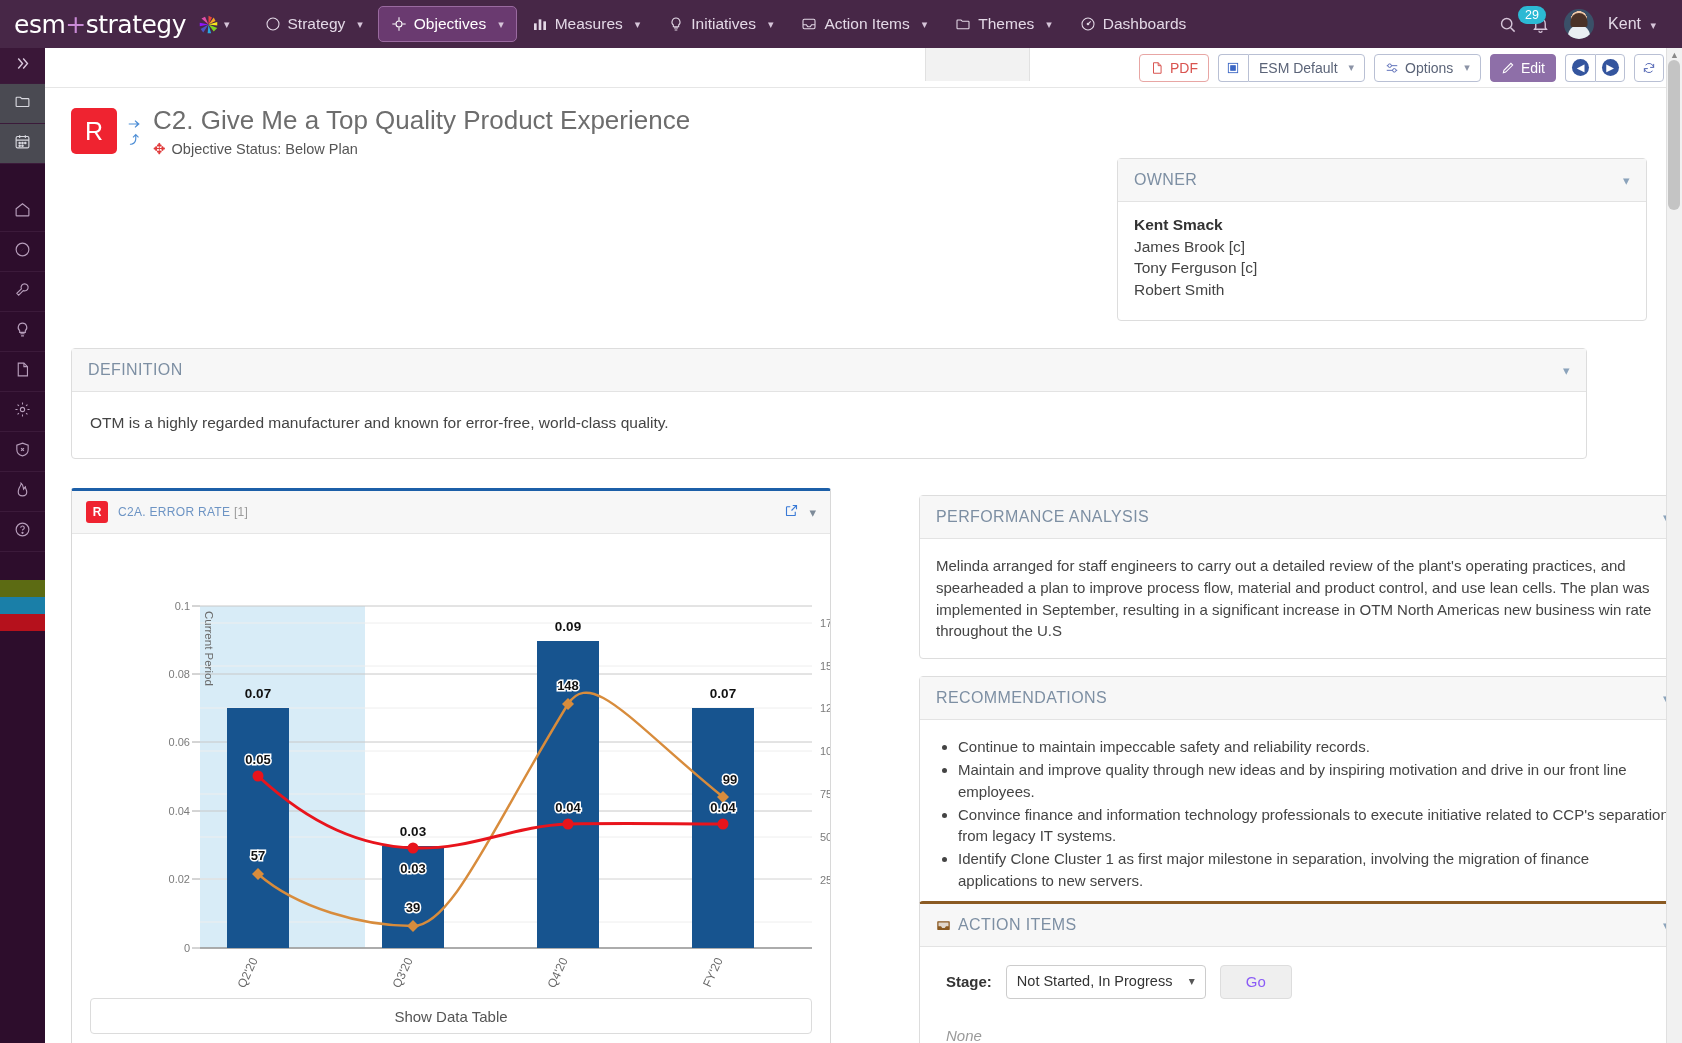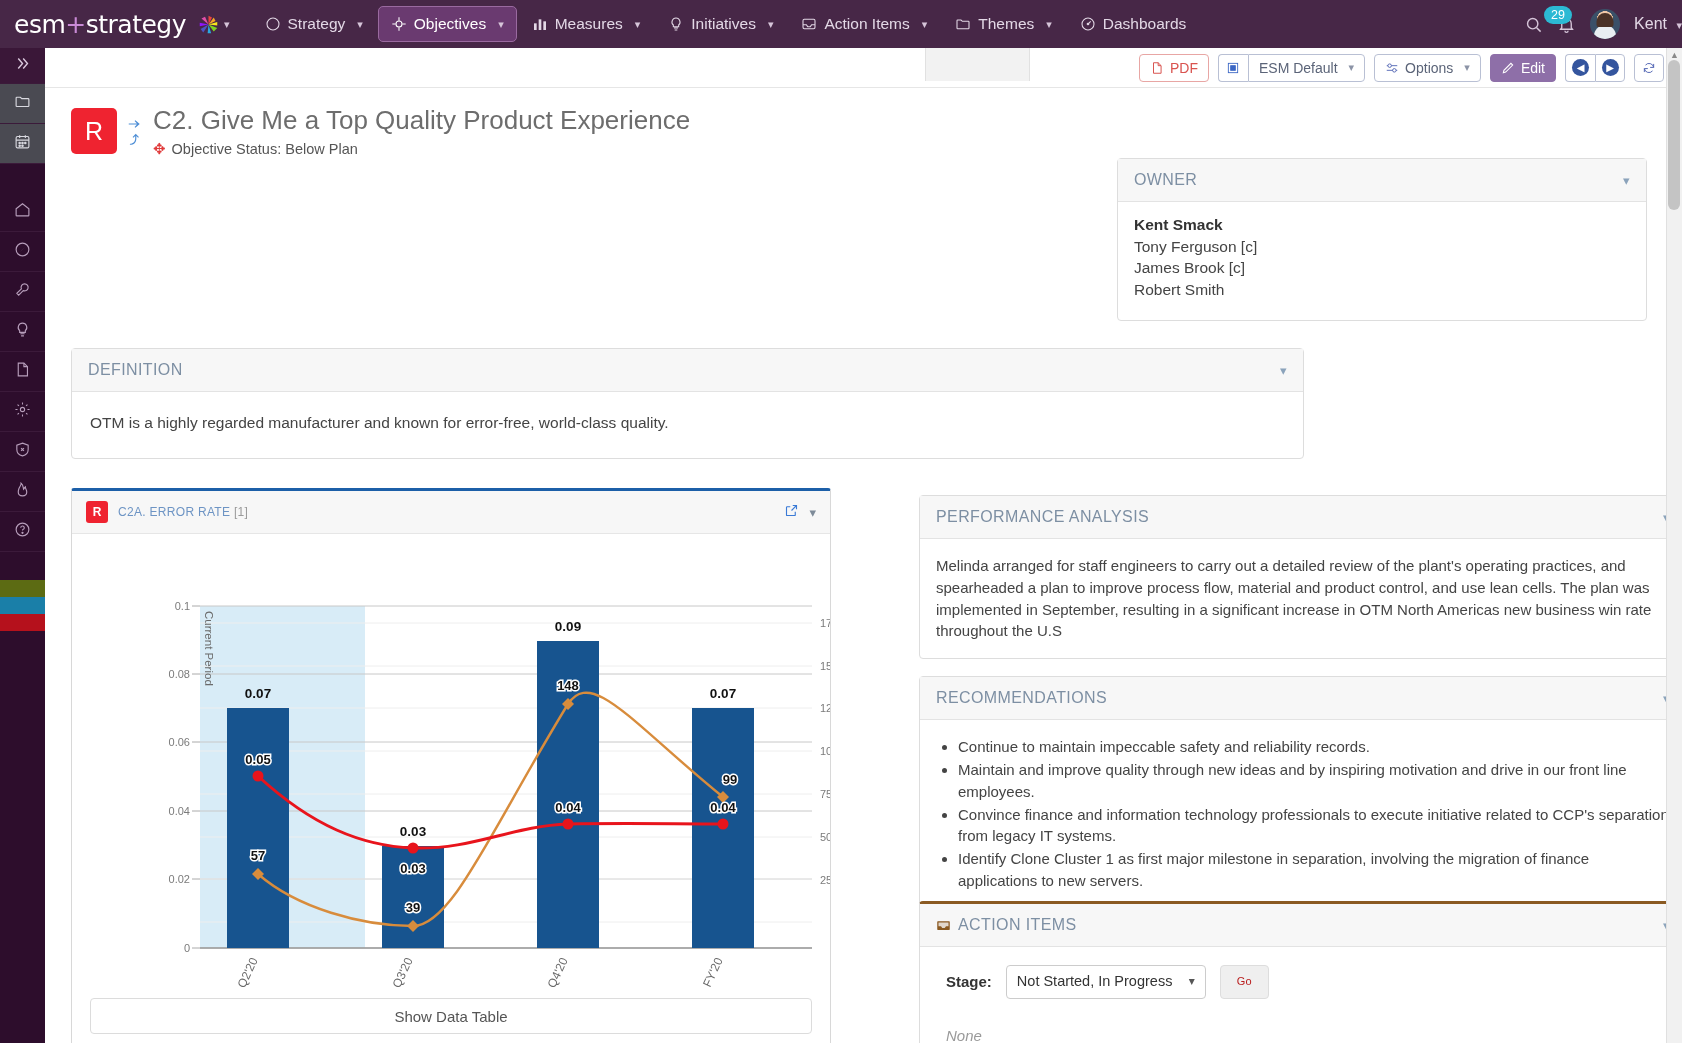--- a/index.html
+++ b/index.html
@@ -28,21 +28,21 @@
   .navitems { display: flex; align-items: center; margin-left: 22px; gap: 2px; }
   .navitem {
     color: #e3d8e6; font-size: 15.5px; padding: 8px 12px;
     border-radius: 5px; display: flex; align-items: center; gap: 7px;
     white-space: nowrap; cursor: pointer;
     border: 1px solid transparent;
   }
   .navitem.active { background: #6a3a70; border: 1px solid #9a6aa0; color: #fff; }
   .navicon { display: inline-flex; width: 16px; height: 16px; align-items:center; justify-content:center;}
   .navicon svg { width: 16px; height: 16px; }
-  .nav-right { margin-left: auto; display: flex; align-items: center; gap: 14px; }
+  .nav-right { margin-left: auto; display: flex; align-items: center; gap: 14px; padding-right: 26px;}
   .bellwrap { position: relative; display:flex; align-items:center;}
   .badge {
     position: absolute; top: -9px; left: -13px;
     background: #2cb9d4; color: #fff; font-size: 12.5px;
     border-radius: 11px; padding: 2px 7px; min-width: 26px; text-align: center;
     font-weight: 500;
   }
   .avatar {
     width: 30px; height: 30px; border-radius: 50%;
     background: radial-gradient(circle at 50% 34%, #f0c9a8 0 32%, #3a5068 33% 100%);
@@ -128,21 +128,21 @@
     color: #7d8fa3; font-size: 16px; letter-spacing: .4px;
   }
   .card-head .chev { margin-left: auto; color: #8ba3bb; font-size: 13px; }
   .card-body { padding: 16px 16px; font-size: 15px; color: #444; line-height: 1.45; }
 
   .owner-card { position: absolute; left: 1072px; top: 110px; width: 530px; }
   .owner-body { padding: 14px 16px 18px 16px; font-size: 15.5px; color: #444; line-height: 1.2;}
   .owner-body .own-name { font-weight: bold; color:#333; }
   .owner-body div { margin-bottom: 3px; }
 
-  .def-card { position: absolute; left: 26px; top: 300px; width: 1233px; }
+  .def-card { position: absolute; left: 26px; top: 300px; width: 1516px; }
   .def-body { padding: 22px 18px 26px 18px; font-size: 15.5px; color: #444; }
 
   
   .chart-card {
     position: absolute; left: 26px; top: 440px; width: 760px; height: 600px;
     border: 1px solid #d8d8d8; border-top: 3px solid #1c5fa8; border-radius: 3px;
     background: #fff; overflow: hidden;
   }
   .chart-head {
     background: #f7f7f7; border-bottom: 1px solid #e6e6e6;
@@ -180,22 +180,22 @@
   .ai-head-icon svg { width:15px; height:15px;}
   .stagerow { display: flex; align-items: center; gap: 14px; padding: 4px 2px 0 26px; }
   .stagelabel { font-weight: bold; font-size: 15px; color: #333; }
   .selectbox {
     width: 200px; height: 34px; border: 1px solid #ccc; border-radius: 4px;
     background: #fff; font-size: 14.5px; color: #333; padding: 0 26px 0 10px;
     display: flex; align-items: center; position: relative; cursor: pointer;
   }
   .selectbox .sc { position: absolute; right: 10px; color:#555; font-size: 12px;}
   .gobtn {
-    height: 34px; padding: 0 16px; border: 1px solid #ddd; border-radius: 4px;
-    background: #efefef; color: #b91c1c; font-size: 11px; cursor: pointer;
+    height: 34px; padding: 0 25px; border: 1px solid #ddd; border-radius: 4px;
+    background: #efefef; color: #8b5cf6; font-size: 15px; cursor: pointer;
     display:flex; align-items:center;
   }
   .nonetext { padding: 26px 2px 20px 26px; font-style: italic; color: #9a9a9a; font-size: 15px;}
 
   
   .vscroll { position:absolute; right:0; top:48px; bottom:0; width:16px; background:#f1f1f1; border-left:1px solid #e0e0e0;}
   .vthumb { position:absolute; right:2px; top:12px; width:12px; height:150px; background:#c4c4c4; border-radius:6px;}
   .varrow { position:absolute; right:3px; top:2px; color:#888; font-size:9px;}
 </style>
 </head>
@@ -465,22 +465,22 @@
     </div>
   </div>
 
   <div class="card owner-card">
     <div class="card-head">
       <span>OWNER</span>
       <span class="chev">▾</span>
     </div>
     <div class="owner-body">
       <div class="own-name">Kent Smack</div>
+      <div>James Brook [c]</div>
       <div>Tony Ferguson [c]</div>
-      <div>James Brook [c]</div>
       <div>Robert Smith</div>
     </div>
   </div>
 
   <div class="card def-card">
     <div class="card-head">
       <span>DEFINITION</span>
       <span class="chev">▾</span>
     </div>
     <div class="def-body">OTM is a highly regarded manufacturer and known for error-free, world-class quality.</div>

